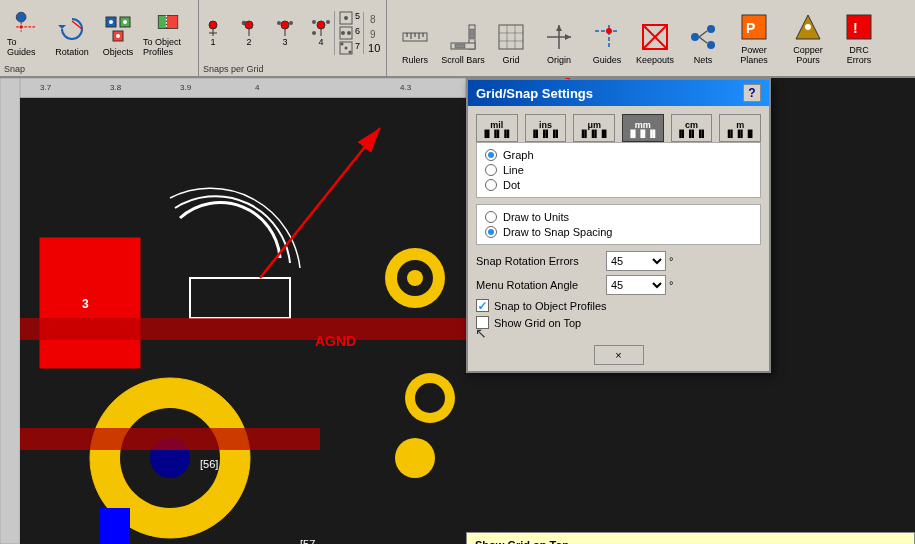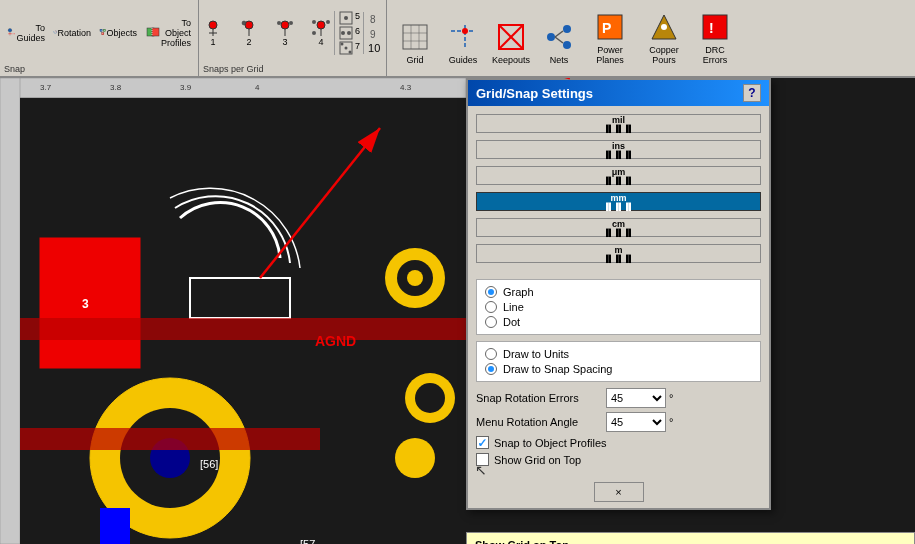--- a/index.html
+++ b/index.html
@@ -28,31 +28,31 @@
     .toolbar-buttons {
       display: flex;
       flex-direction: row;
       flex: 1;
       align-items: center;
       justify-content: center;
       gap: 2px;
     }
     .tb-btn {
       display: flex;
-      flex-direction: row;
+      flex-direction: column;
       align-items: center;
       justify-content: flex-end;
       width: 44px;
       height: 54px;
       background: #d4d0c8;
       border: 1px solid transparent;
       cursor: pointer;
       padding: 2px;
       font-size: 9px;
-      text-align: right;
+      text-align: left;
     }
     .tb-icon {
       width: 32px;
       height: 32px;
       margin-bottom: 2px;
     }
     
     .snaps-section {
       display: flex;
       flex-direction: column;
@@ -134,41 +134,41 @@
       align-items: center;
       justify-content: center;
       cursor: pointer;
     }
     .dialog-body {
       padding: 8px;
     }
     
     .unit-buttons {
       display: flex;
-      flex-direction: column;
+      flex-direction: row;
       gap: 7px;
-      margin-bottom: 16px;
+      margin-bottom: 0;
     }
     .unit-btn {
       flex: 1;
       height: 28px;
       background: #d4d0c8;
       border: 1px solid #888;
       cursor: pointer;
       font-size: 10px;
       font-weight: bold;
       text-align: center;
       padding: 0;
       display: flex;
       flex-direction: column;
       align-items: center;
       justify-content: center;
     }
     .unit-btn.active {
-      background: #0369a1;
+      background: #737373;
       color: white;
       border: 1px solid #333;
       align-items: center;
     }
     .unit-label { font-size: 9px; font-weight: bold; }
     .unit-ruler { font-size: 7px; }
 
     
     .form-row {
       display: flex;
@@ -426,27 +426,56 @@
           </div>
         </div>
       </div>
     </div>
     <div class="toolbar-section-label">Snaps per Grid</div>
   </div>
 
   <div class="right-toolbar">
     <div class="right-tb-btn">
       <svg class="right-tb-icon" viewBox="0 0 32 32">
+        <rect x="4" y="12" width="24" height="8" fill="#d4d0c8" stroke="#555" stroke-width="1"></rect>
+        <line x1="8" y1="12" x2="8" y2="16" stroke="#333" stroke-width="1"></line>
+        <line x1="12" y1="12" x2="12" y2="18" stroke="#333" stroke-width="1"></line>
+        <line x1="16" y1="12" x2="16" y2="16" stroke="#333" stroke-width="1"></line>
+        <line x1="20" y1="12" x2="20" y2="18" stroke="#333" stroke-width="1"></line>
+        <line x1="24" y1="12" x2="24" y2="16" stroke="#333" stroke-width="1"></line>
+      </svg>
+      <span>Rulers</span>
+    </div>
+    <div class="right-tb-btn">
+      <svg class="right-tb-icon" viewBox="0 0 32 32">
+        <rect x="22" y="4" width="6" height="24" fill="#d4d0c8" stroke="#555" stroke-width="1"></rect>
+        <rect x="23" y="8" width="4" height="10" fill="#888" stroke="#555" stroke-width="0.5"></rect>
+        <rect x="4" y="22" width="24" height="6" fill="#d4d0c8" stroke="#555" stroke-width="1"></rect>
+        <rect x="8" y="23" width="10" height="4" fill="#888" stroke="#555" stroke-width="0.5"></rect>
+      </svg>
+      <span style="word-wrap:break-word;width:44px">Scroll Bars</span>
+    </div>
+    <div class="right-tb-btn">
+      <svg class="right-tb-icon" viewBox="0 0 32 32">
         <rect x="4" y="4" width="24" height="24" fill="none" stroke="#555" stroke-width="1"></rect>
         <line x1="12" y1="4" x2="12" y2="28" stroke="#555" stroke-width="0.5"></line>
         <line x1="20" y1="4" x2="20" y2="28" stroke="#555" stroke-width="0.5"></line>
         <line x1="4" y1="12" x2="28" y2="12" stroke="#555" stroke-width="0.5"></line>
         <line x1="4" y1="20" x2="28" y2="20" stroke="#555" stroke-width="0.5"></line>
       </svg>
       <span>Grid</span>
+    </div>
+    <div class="right-tb-btn">
+      <svg class="right-tb-icon" viewBox="0 0 32 32">
+        <line x1="16" y1="4" x2="16" y2="28" stroke="#555" stroke-width="1.5"></line>
+        <line x1="4" y1="16" x2="28" y2="16" stroke="#555" stroke-width="1.5"></line>
+        <polygon points="16,4 13,10 19,10" fill="#555"></polygon>
+        <polygon points="28,16 22,13 22,19" fill="#555"></polygon>
+      </svg>
+      <span>Origin</span>
     </div>
     <div class="right-tb-btn">
       <svg class="right-tb-icon" viewBox="0 0 32 32">
         <line x1="4" y1="10" x2="28" y2="10" stroke="#1a5fb4" stroke-width="1.5" stroke-dasharray="4,2"></line>
         <line x1="18" y1="4" x2="18" y2="28" stroke="#1a5fb4" stroke-width="1.5" stroke-dasharray="4,2"></line>
         <circle cx="18" cy="10" r="3" fill="#e00"></circle>
       </svg>
       <span>Guides</span>
     </div>
     <div class="right-tb-btn">

